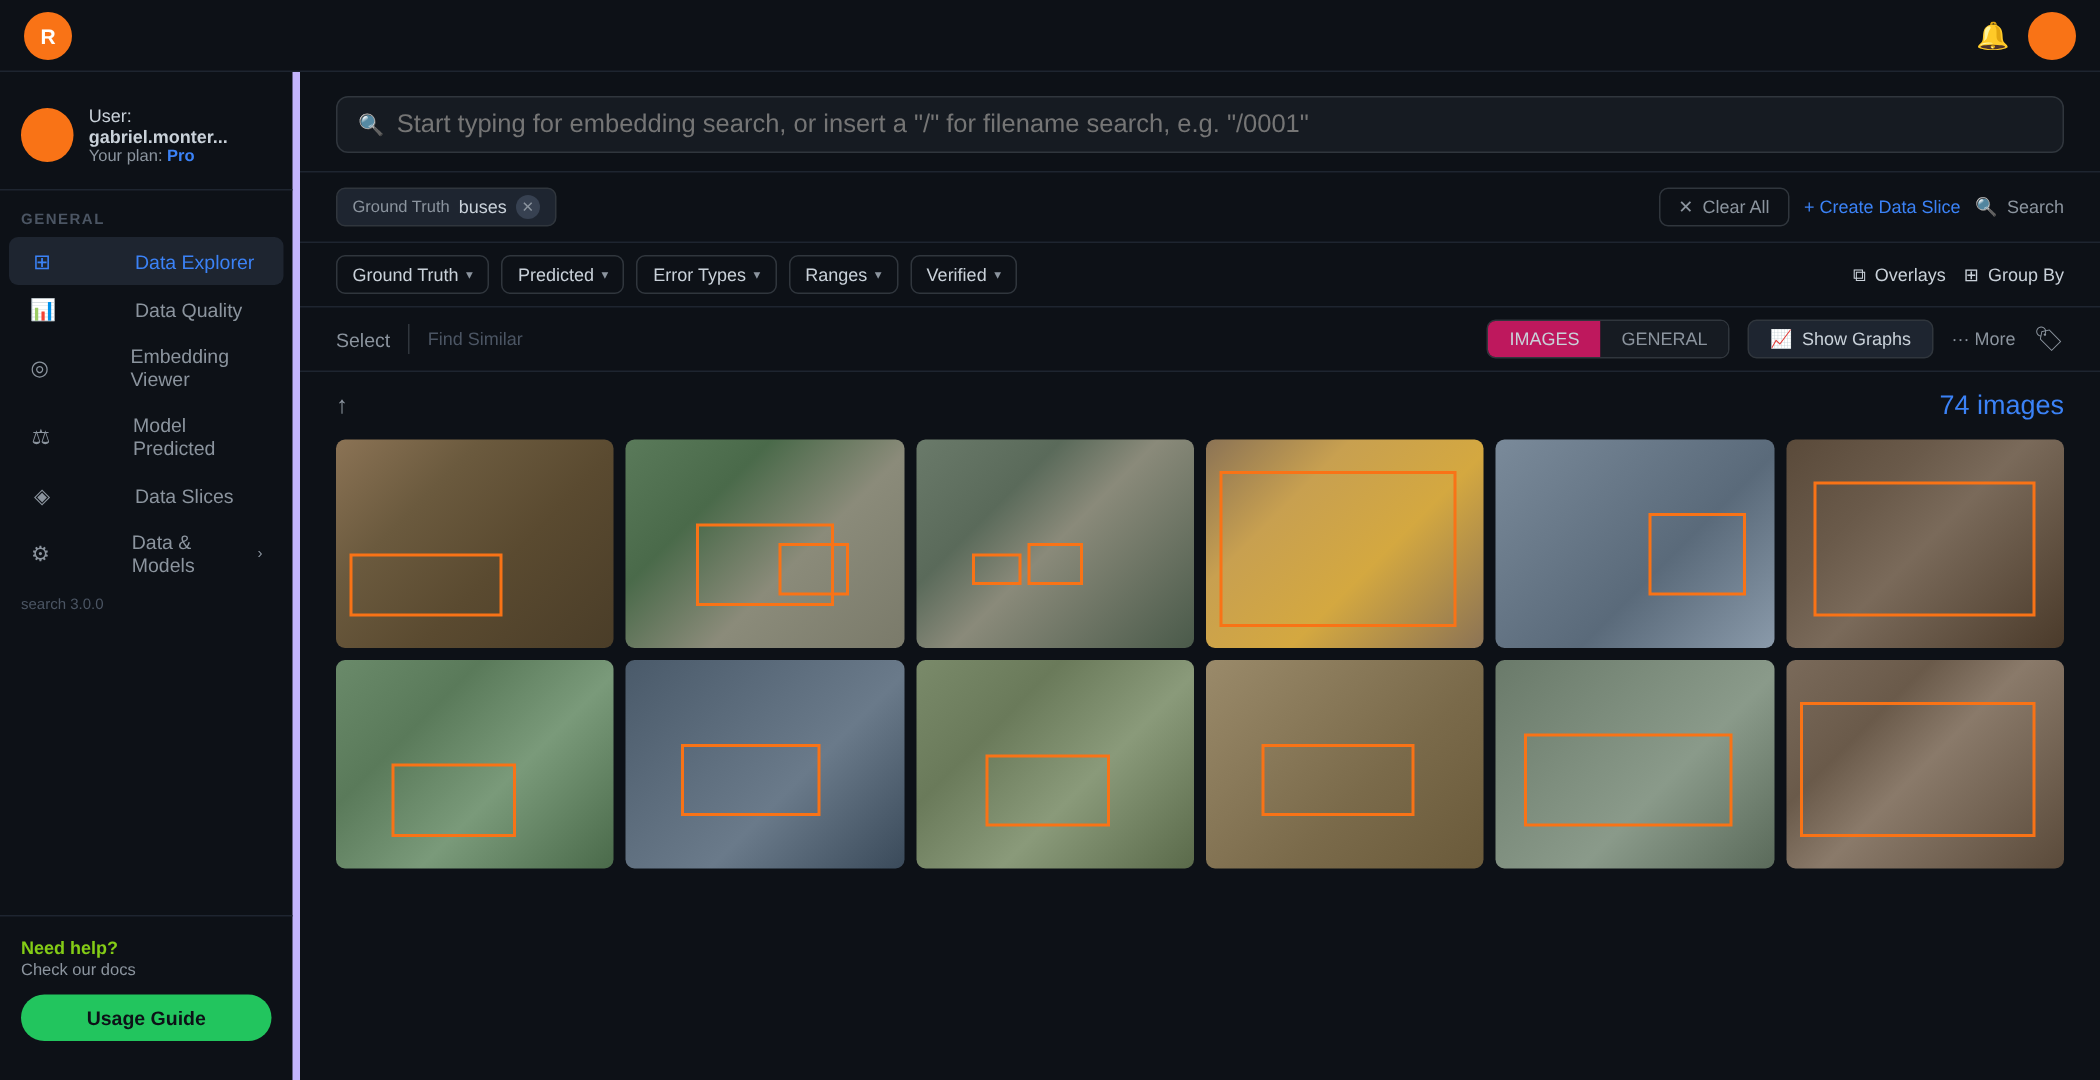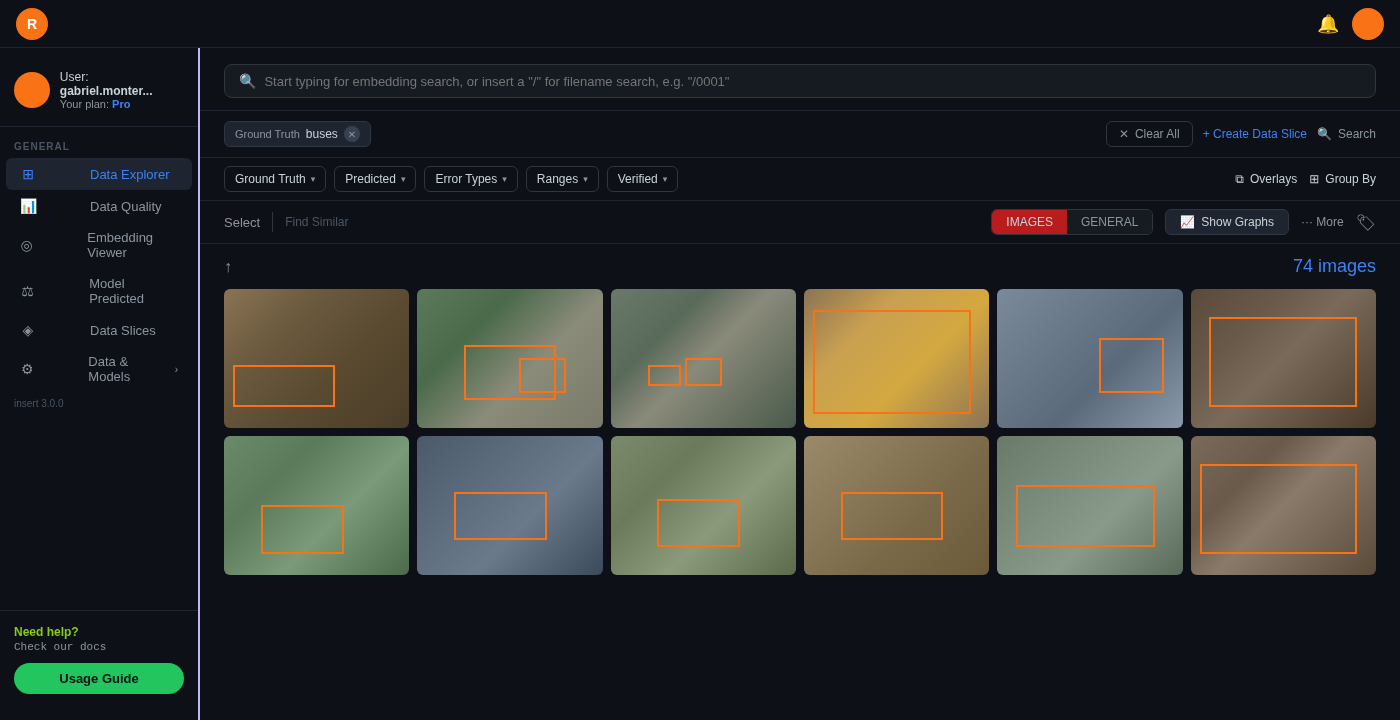--- a/index.html
+++ b/index.html
@@ -44,21 +44,21 @@
       background: #f97316;
       border-radius: 50%;
       cursor: pointer;
     }
 
     
     .sidebar {
       width: 200px;
       min-width: 200px;
       background: #0d1117;
-      border-right: 2px solid #c4b5fd;
+      border-right: 5px solid #c4b5fd;
       margin-top: 48px;
       display: flex;
       flex-direction: column;
       padding: 12px 0;
     }
     .sidebar-user {
       display: flex;
       align-items: center;
       gap: 10px;
       padding: 10px 14px 16px;
@@ -99,21 +99,21 @@
     }
     .sidebar-item-icon { font-size: 14px; width: 16px; text-align: center; }
     .sidebar-item-label { font-size: 13px; margin-left: 44px; }
     .sidebar-item-arrow { margin-left: auto; font-size: 10px; }
     .sidebar-footer {
       margin-top: auto;
       padding: 14px;
       border-top: 1px solid #1e2530;
     }
     .sidebar-footer-help { font-size: 12px; color: #84cc16; margin-bottom: 2px; font-weight: bold; }
-    .sidebar-footer-docs { font-size: 11px; color: #8b949e; font-family: Liberation Mono, monospace; }
+    .sidebar-footer-docs { font-size: 11px; color: #8b949e; }
     .sidebar-usage-btn {
       margin-top: 10px;
       width: 100%;
       background: #22c55e;
       color: #0d1117;
       border: none;
       border-radius: 20px;
       padding: 8px;
       font-size: 13px;
       font-weight: 600;
@@ -144,21 +144,21 @@
       border-radius: 8px;
       padding: 8px 14px;
       gap: 8px;
     }
     .search-icon { color: #8b949e; font-size: 14px; }
     .search-input {
       background: none;
       border: none;
       outline: none;
       color: #8b949e;
-      font-size: 13px;
+      font-size: 17px;
       flex: 1;
     }
 
     
     .filter-bar {
       display: flex;
       align-items: center;
       gap: 10px;
       padding: 10px 24px;
       border-bottom: 1px solid #1e2530;
@@ -317,21 +317,21 @@
     .tab-btn {
       padding: 5px 14px;
       border: none;
       background: #161b22;
       color: #8b949e;
       font-size: 12px;
       cursor: pointer;
       font-weight: 500;
     }
     .tab-btn.active {
-      background: #b91c1c;
+      background: #be185d;
       color: #c9d1d9;
     }
     .show-graphs-btn {
       display: flex;
       align-items: center;
       gap: 6px;
       background: #1e2530;
       border: 1px solid #30363d;
       border-radius: 6px;
       padding: 5px 14px;
@@ -468,21 +468,21 @@
   <div class="sidebar-item">
     <span class="sidebar-item-icon">◈</span>
     <span class="sidebar-item-label">Data Slices</span>
   </div>
   <div class="sidebar-item">
     <span class="sidebar-item-icon">⚙</span>
     <span class="sidebar-item-label">Data &amp; Models</span>
     <span class="sidebar-item-arrow">›</span>
   </div>
 
-  <div class="sidebar-version">insert 3.0.0</div>
+  <div class="sidebar-version">search 3.0.0</div>
 
   <div class="sidebar-footer">
     <div class="sidebar-footer-help">Need help?</div>
     <div class="sidebar-footer-docs">Check our docs</div>
     <button class="sidebar-usage-btn">Usage Guide</button>
   </div>
 </div>
 
 <div class="main">
 

